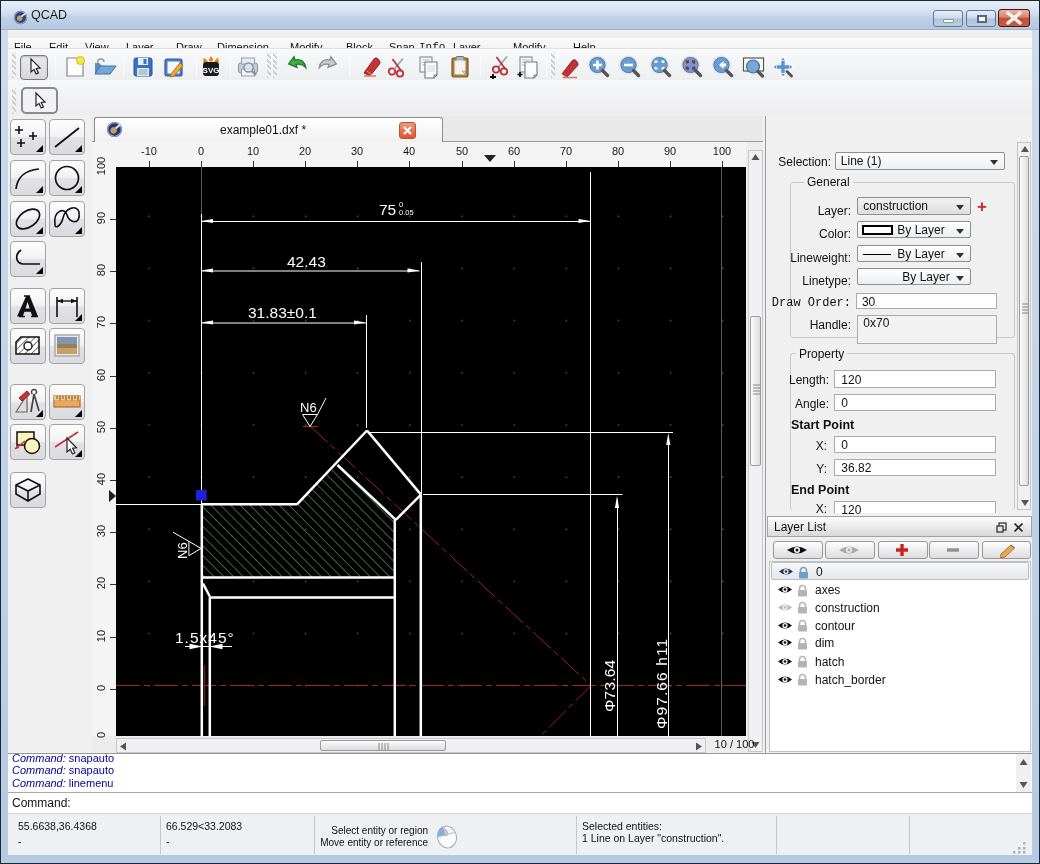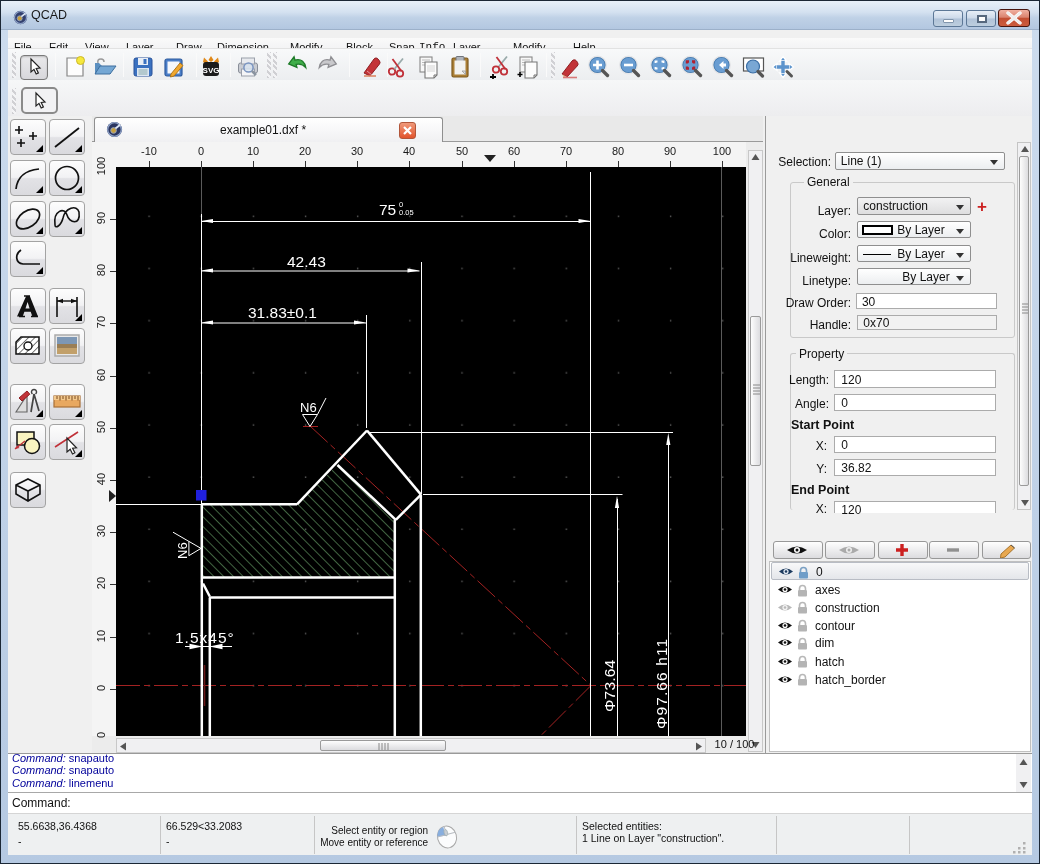--- a/index.html
+++ b/index.html
@@ -605,26 +605,26 @@
       <div class="combo" style="left:91.3px;top:128.5px;width:113.7px;height:17.2px;">
         <div class="abs" style="left:5px;top:8px;width:28px;height:1.6px;background:#000;"></div>
         <span style="position:absolute;left:39px;top:1px;">By Layer</span>
         <div class="carr" style="top:7px;"></div>
       </div>
       <div class="plabel" style="left:0px;top:158px;width:85px;">Linetype:</div>
       <div class="combo" style="left:91.3px;top:152px;width:113.7px;height:17.2px;">
         <span style="position:absolute;left:44px;top:1px;">By Layer</span>
         <div class="carr" style="top:7px;"></div>
       </div>
-      <div class="plabel" style="left:0px;top:180px;width:85px;">Draw Order:</div>
+      <div class="plabel" style="left:0px;top:180px;width:85px;font-family:Liberation Mono, monospace;">Draw Order:</div>
       <div class="field" style="left:89.9px;top:176.6px;width:141.5px;height:16px;">
         <span style="position:absolute;left:5px;top:1px;">30</span>
       </div>
       <div class="plabel" style="left:0px;top:202px;width:85px;">Handle:</div>
-      <div class="field" style="left:91.3px;top:199px;width:140px;height:15px;background:#f2f2f2;">
+      <div class="field" style="left:91.3px;top:199px;width:140px;height:29px;background:#f2f2f2;">
         <span style="position:absolute;left:5px;top:0px;">0x70</span>
       </div>
       <div class="group" style="left:24px;top:237px;width:224.8px;height:157px;border-bottom:none;"></div>
       <div class="gtitle" style="left:30px;top:231px;">Property</div>
       <div class="plabel" style="left:0px;top:257px;width:63px;">Length:</div>
       <div class="field" style="left:68.3px;top:253.7px;width:161.3px;height:18px;">
         <span style="position:absolute;left:6px;top:2px;">120</span>
       </div>
       <div class="plabel" style="left:0px;top:281px;width:63px;">Angle:</div>
       <div class="field" style="left:68.3px;top:277.5px;width:161.3px;height:17px;">
@@ -648,20 +648,30 @@
         <svg class="abs" style="left:1px;top:2px;" width="12" height="9">
           <path d="M6 1 l4 6 h-8 z" fill="#555"></path>
         </svg>
         <div class="abs" style="left:1px;top:13px;width:10px;height:330px;border:1px solid #9a9a9a;border-radius:2px;background:linear-gradient(90deg,#fdfdfd,#dcdcdf);">
           <svg class="abs" style="left:1px;top:145px;" width="8" height="14">
             <path d="M1 2 h6 M1 5 h6 M1 8 h6 M1 11 h6" stroke="#888" stroke-width="1"></path>
           </svg>
         </div>
         <svg class="abs" style="left:1px;bottom:2px;" width="12" height="9">
           <path d="M6 8 l4 -6 h-8 z" fill="#555"></path>
+        </svg>
+      </div>
+      <div class="ptitle" style="top:400px;">
+        <span>Layer List</span>
+        <svg class="abs" style="right:24px;top:5px;" width="11" height="11">
+          <rect x="3" y="1" width="7" height="7" fill="none" stroke="#333" stroke-width="1.3"></rect>
+          <rect x="1" y="4" width="6" height="6" fill="#e8e8e8" stroke="#333" stroke-width="1.3"></rect>
+        </svg>
+        <svg class="abs" style="right:7px;top:5px;" width="11" height="11">
+          <path d="M1.5 1.5 l8 8 M9.5 1.5 l-8 8" stroke="#222" stroke-width="1.6"></path>
         </svg>
       </div>
       <div class="llbtn" style="left:7px;"><svg width="46" height="16">
           <g transform="translate(23,8)">
             <path d="M-10 0 Q0 -7 10 0 Q0 7 -10 0 Z" fill="#111"></path>
             <circle cx="0" cy="0" r="3" fill="#fff"></circle>
             <circle cx="0" cy="0" r="1.5" fill="#111"></circle>
           </g>
         </svg></div>
       <div class="llbtn" style="left:59px;"><svg width="46" height="16">

